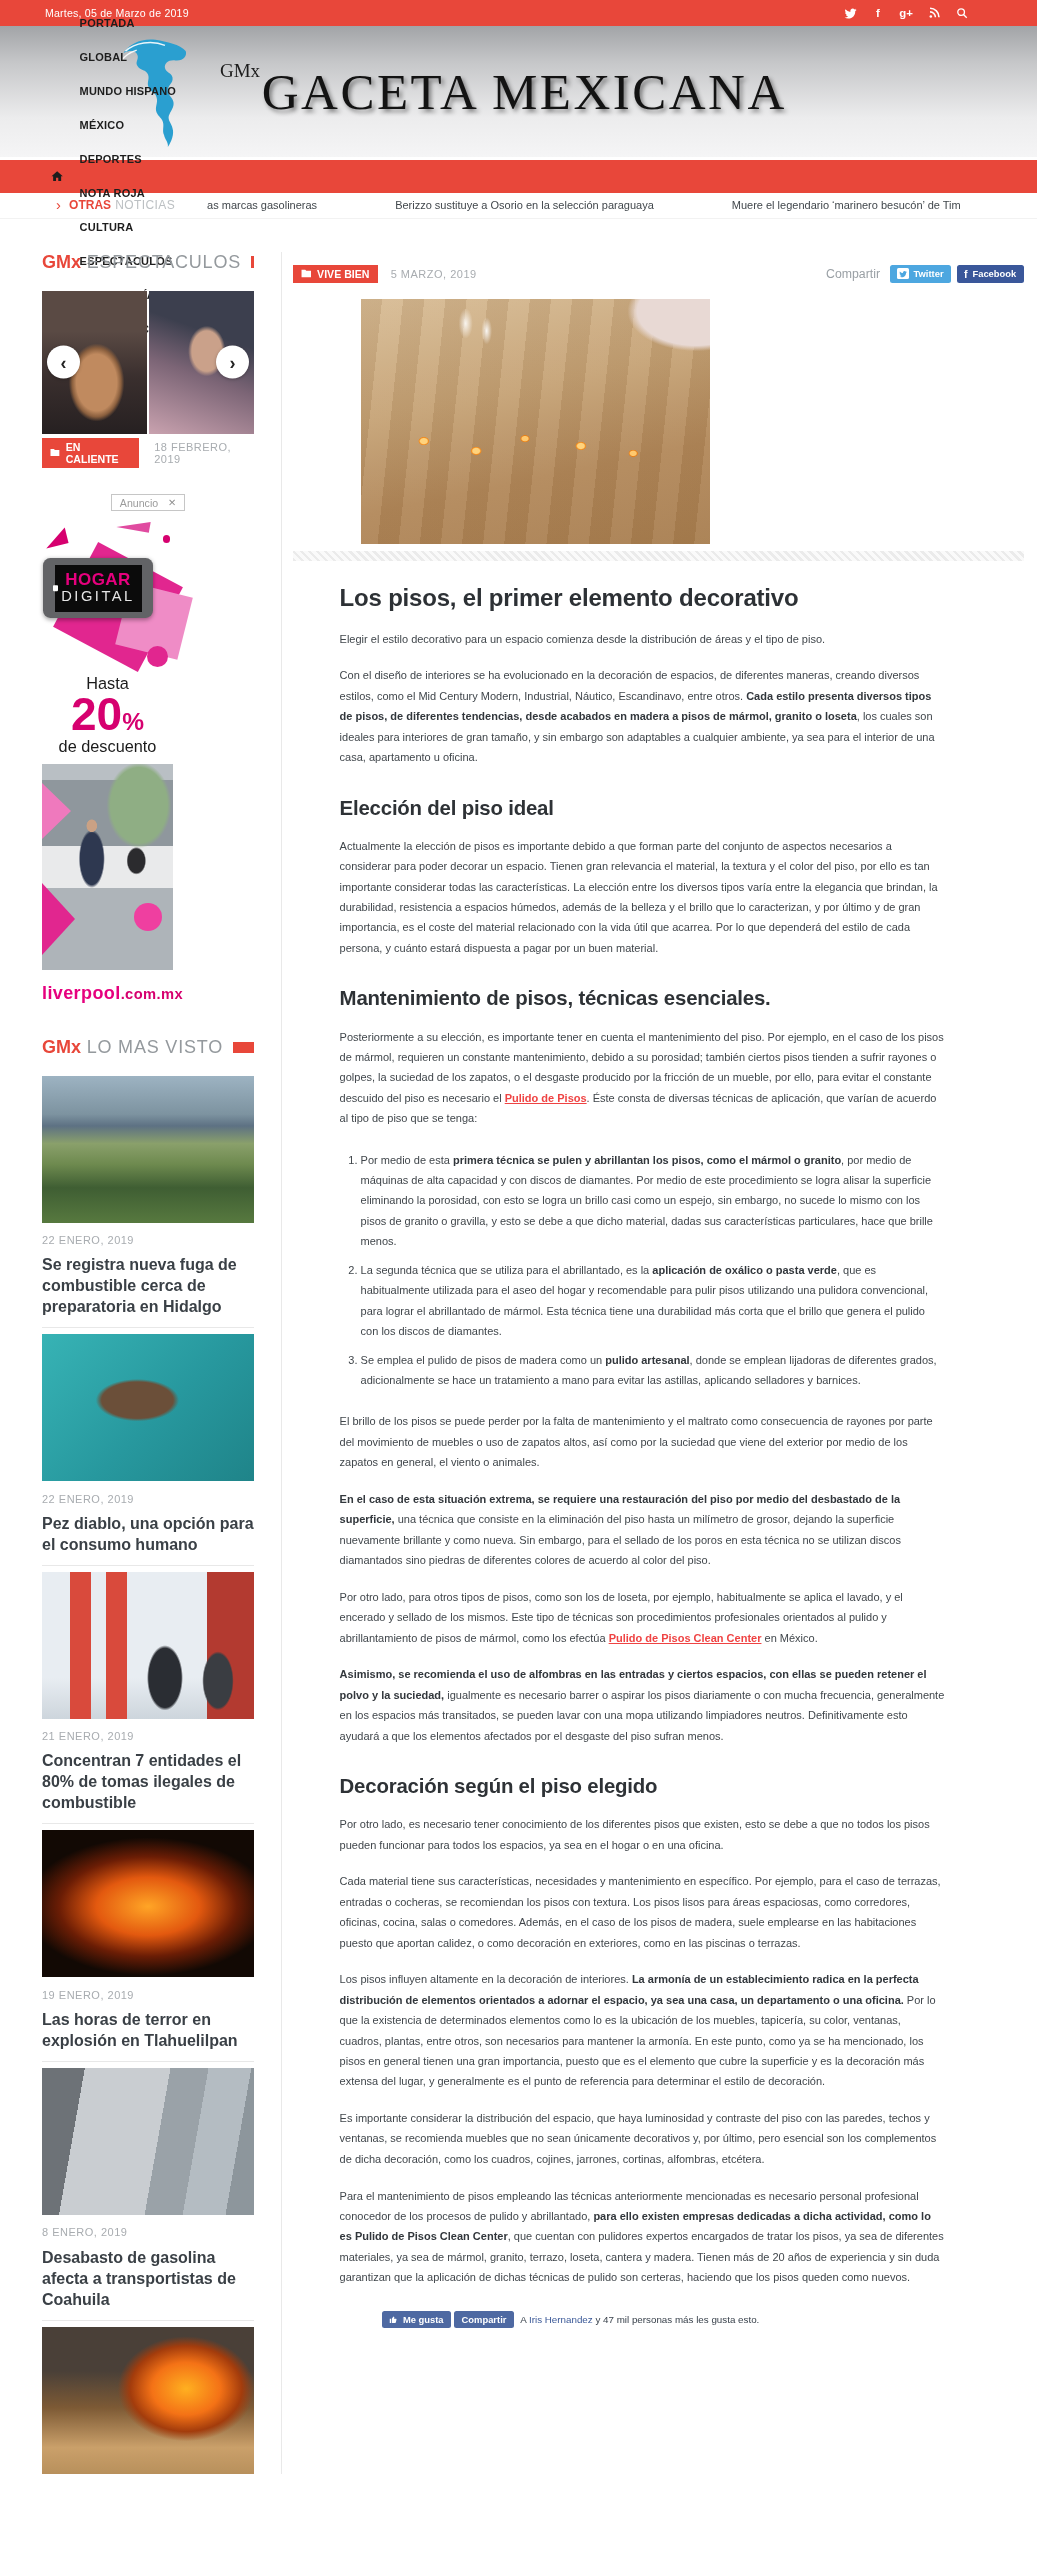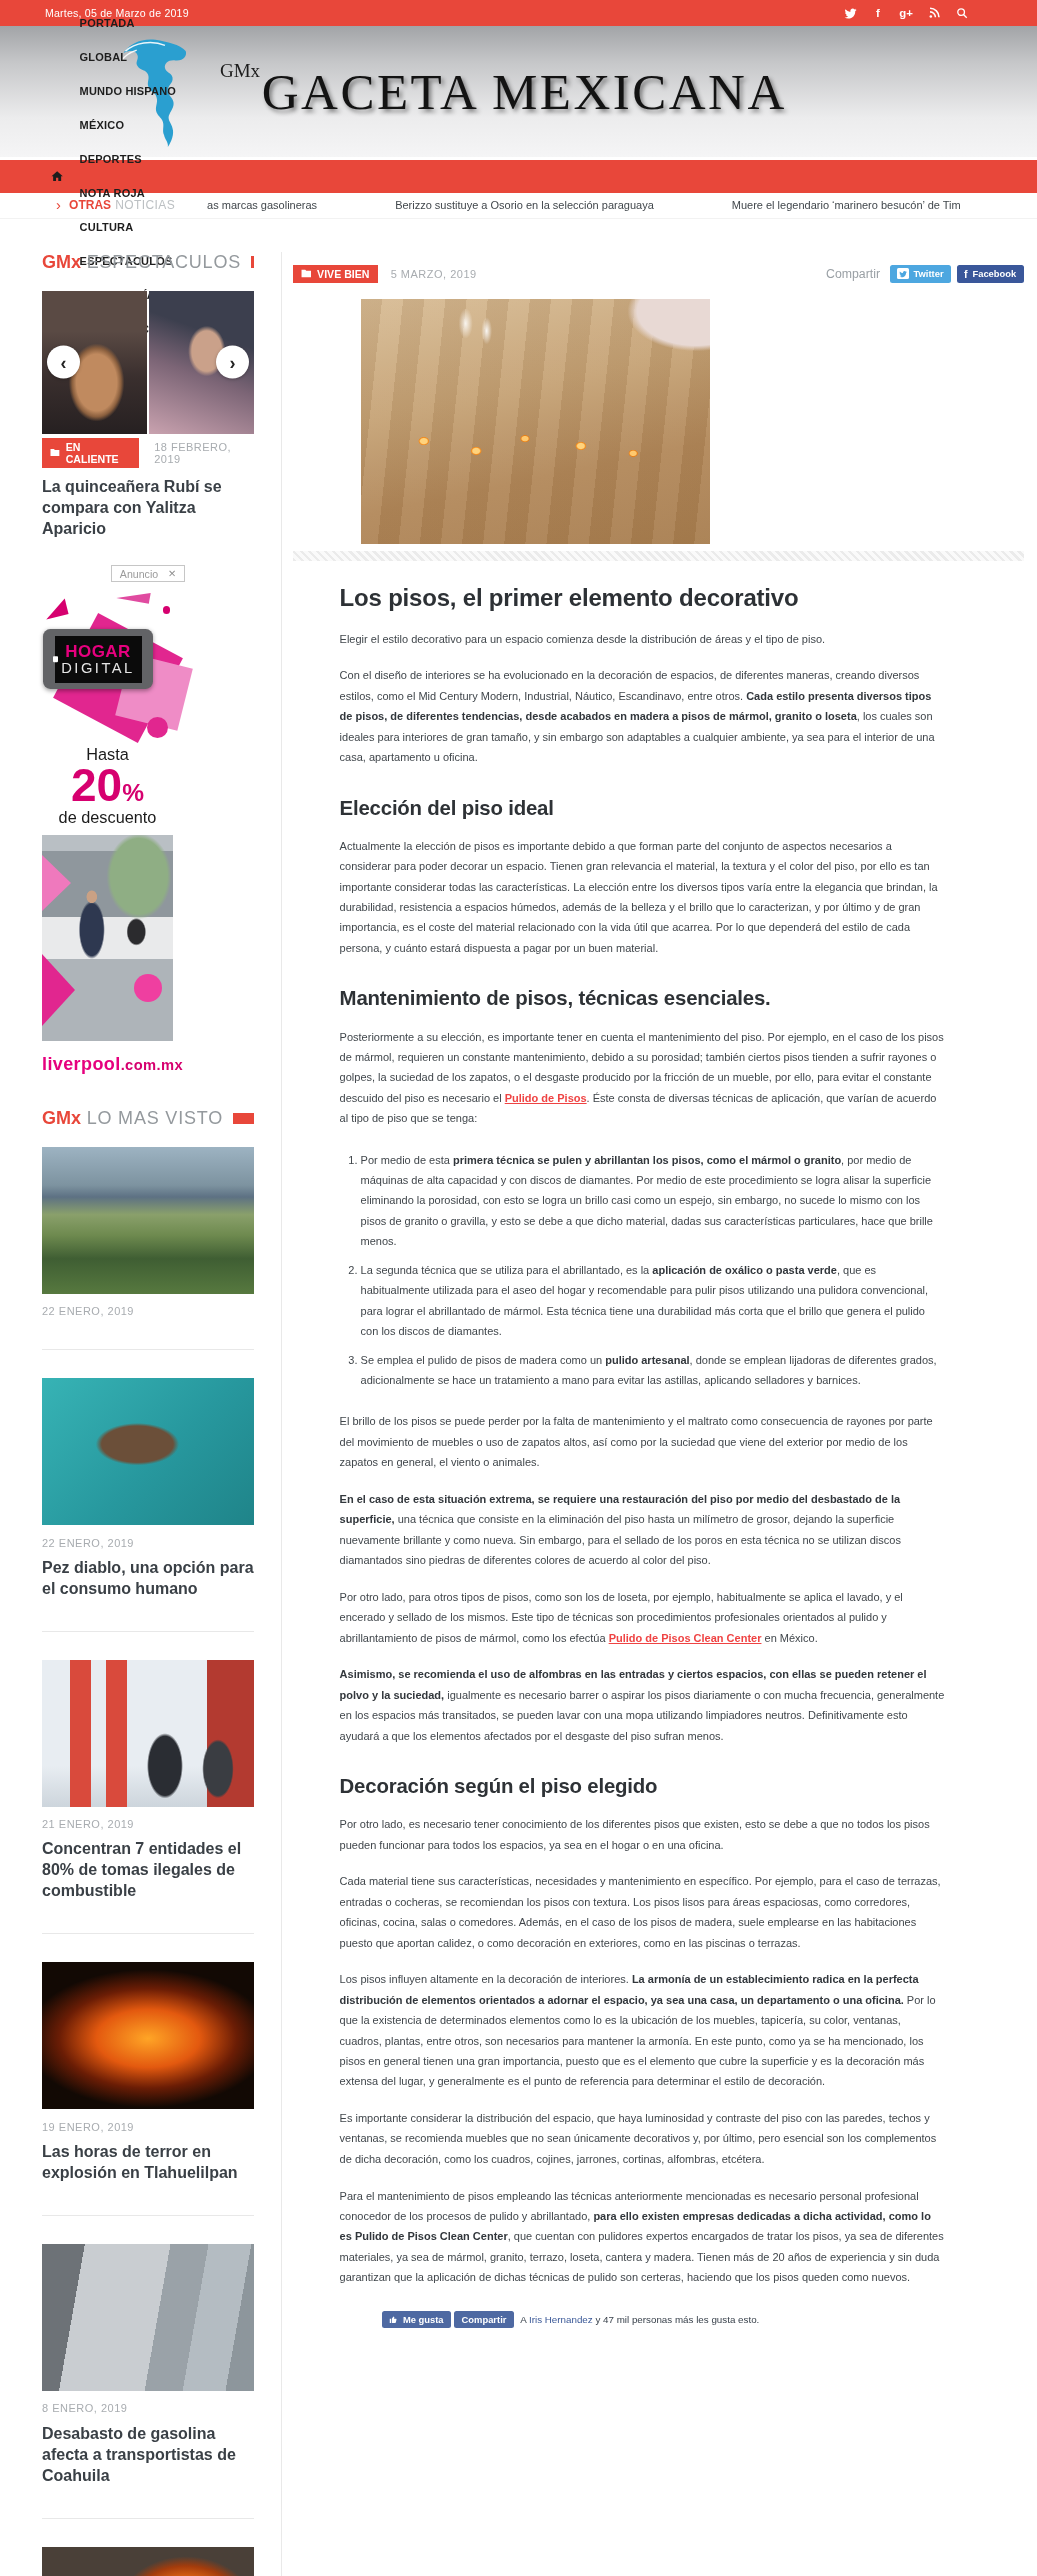--- a/index.html
+++ b/index.html
@@ -92,21 +92,21 @@
     linear-gradient(180deg,#b9bfc4 0 8%,#8f979d 8% 40%,#e9eaeb 40% 60%,#aeb4b9 60% 100%);}
   .kitchen .ktri1{position:absolute;left:0;top:19.6px;width:0;height:0;border-top:28px solid transparent;border-bottom:28px solid transparent;border-left:29px solid #ef79bd;}
   .kitchen .ktri2{position:absolute;left:0;bottom:14.7px;width:0;height:0;border-top:36px solid transparent;border-bottom:36px solid transparent;border-left:33px solid #e1268f;}
   .kitchen .kdot{position:absolute;right:11.4px;bottom:39px;width:28px;height:28px;border-radius:50%;background:#ef3fa0;}
   .brand{margin-top:13px;font-size:18px;font-weight:800;color:#e6007e;letter-spacing:0.4px;}
   .brand .dom{font-weight:600;font-size:14.7px;color:#d6006f;}
 
   
   .mv-head{margin-top:33px;}
   .mv-list{margin-top:18px;}
-  .mv-item{padding-bottom:32px;margin-bottom:28px;border-bottom:0.8px solid #e8e8e8;}
+  .mv-item{padding-bottom:10px;margin-bottom:6px;border-bottom:0.8px solid #e8e8e8;}
   .mv-item:last-child{border-bottom:none;padding-bottom:0;margin-bottom:0;}
   .ph{width:212px;height:147px;cursor:pointer;}
   .mv-date{margin-top:11.4px;}
   .ph-landscape{background:linear-gradient(180deg,#9db3c2 0%,#7d93a0 26%,#5d7183 34%,#8aa06b 46%,#6e8a4f 60%,#3f5e33 76%,#57793f 100%);}
   .ph-fish{background:radial-gradient(65px 33px at 45% 45%,#6b4f39 0 55%,rgba(0,0,0,0) 64%),linear-gradient(135deg,#37b3b5 0%,#27989e 55%,#1f8489 100%);}
   .ph-press{background:
     radial-gradient(28px 51px at 58% 72%,#2a2d33 0 58%,rgba(0,0,0,0) 64%),
     radial-gradient(24.5px 46px at 83% 74%,#3a3d42 0 58%,rgba(0,0,0,0) 64%),
     linear-gradient(90deg,rgba(0,0,0,0) 0 13%,#d94a3c 13% 23%,rgba(0,0,0,0) 23% 30%,#d94a3c 30% 40%,rgba(0,0,0,0) 40% 78%,#b33a30 78% 100%),
     linear-gradient(180deg,#e8edf2 0 72%,#cdd5dc 100%);}
@@ -244,21 +244,20 @@
 
         <div class="meta-row">
           <span class="badge">
             <svg width="10.6" height="9" viewBox="0 0 20 16" fill="#fff">
                 <path d="M1 1h7l2 2h9v12H1z"></path>
               </svg>
             <span>EN CALIENTE</span>
           </span>
           <span class="date">18 FEBRERO, 2019</span>
         </div>
-        <h3 class="side-title">La quinceañera Rubí se compara con Yalitza Aparicio</h3>
 
         <div>
           <div class="ad-label">
             <span>Anuncio</span>
             <span class="x">✕</span>
           </div>
           <div class="ad-canvas">
             <div class="ad-art">
               <span class="shape tri1"></span>
               <span class="shape tri2"></span>
@@ -292,20 +291,21 @@
         <div class="sechead mv-head">
           <span class="t1">GMx</span>
           <span class="t2">LO MAS VISTO</span>
           <span class="bar"></span>
         </div>
 
         <div class="mv-list">
             <article class="mv-item">
               <div class="ph ph-landscape"></div>
               <div class="date mv-date">22 ENERO, 2019</div>
+              <h3 class="side-title">Se registra nueva fuga de combustible cerca de preparatoria en Hidalgo</h3>
             </article>
             <article class="mv-item">
               <div class="ph ph-fish"></div>
               <div class="date mv-date">22 ENERO, 2019</div>
               <h3 class="side-title">Pez diablo, una opción para el consumo humano</h3>
             </article>
             <article class="mv-item">
               <div class="ph ph-press"></div>
               <div class="date mv-date">21 ENERO, 2019</div>
               <h3 class="side-title">Concentran 7 entidades el 80% de tomas ilegales de combustible</h3>

